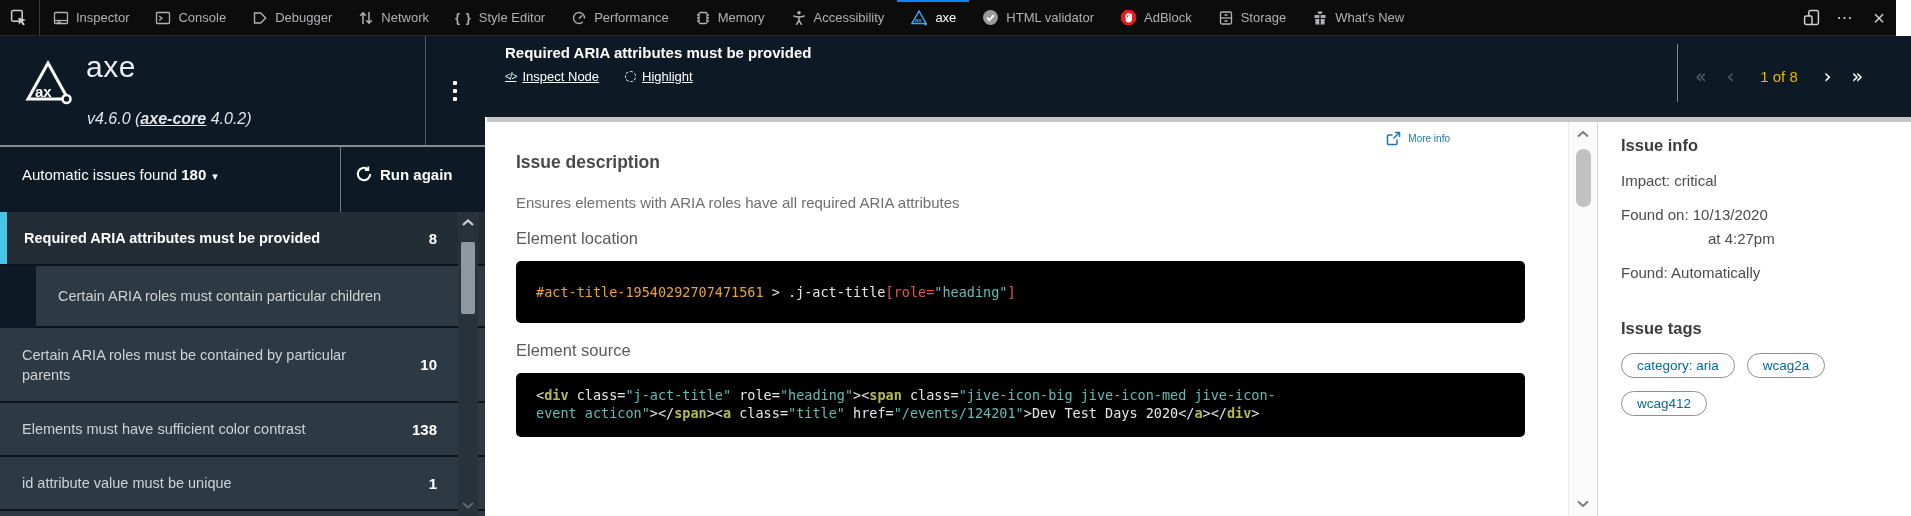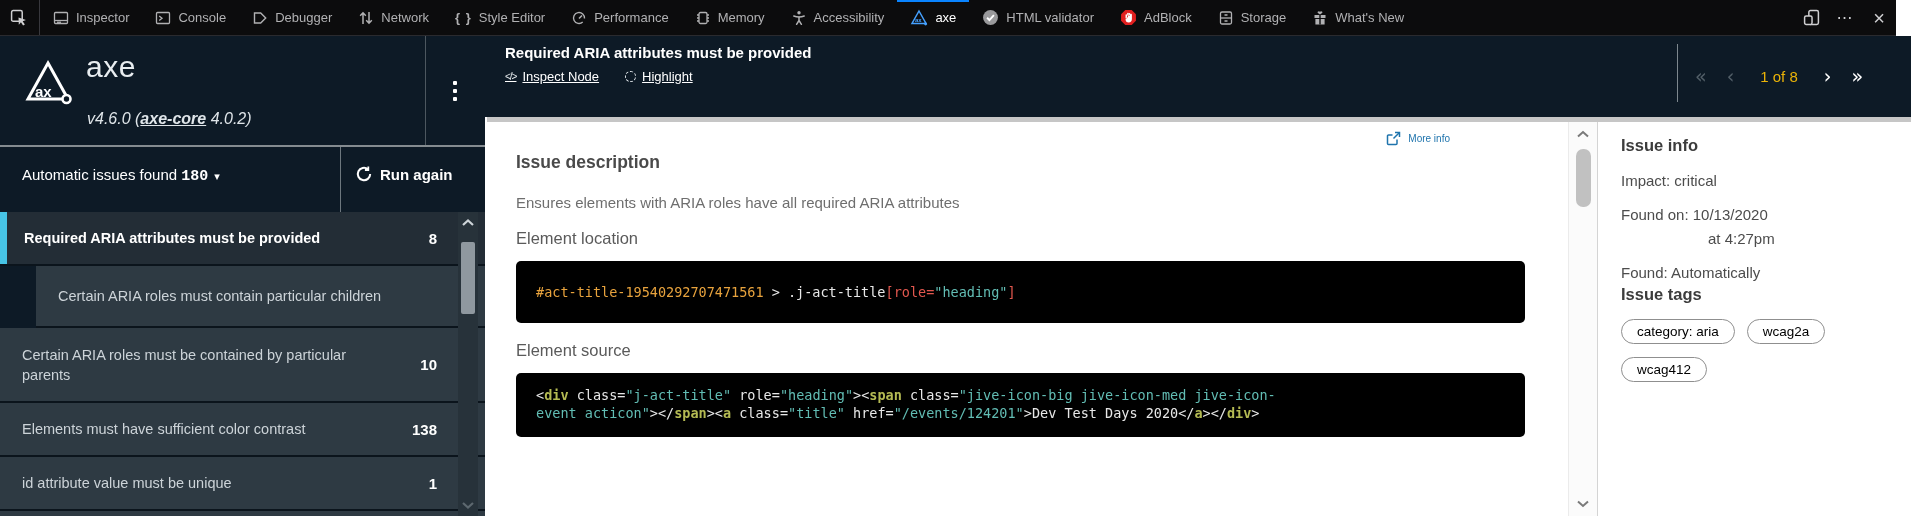--- a/index.html
+++ b/index.html
@@ -32,21 +32,21 @@
   .axe-title { position:absolute; left:86px; top:14px; color:#e8edf0; font-size:30px; letter-spacing:.5px; }
   .axe-version { position:absolute; left:87px; top:58px; color:#dfe5e9; font-size:16px; font-style:italic;margin-top:16px; }
   .axe-version a { color:#dfe5e9; font-weight:bold; text-decoration:underline; cursor:pointer; }
   .head-vsep { position:absolute; left:425px; top:0; width:1px; height:109px; background:#4c575f; }
   .kebab { position:absolute; left:446px; top:38px; width:18px; height:34px; display:flex; flex-direction:column; align-items:center; justify-content:center; gap:4px; cursor:pointer; }
   .kebab i { width:4px; height:4px; background:#fff; border-radius:1px; }
   .head-hsep { position:absolute; left:0; top:109px; width:485px; height:2px; background:#848b90; }
 
   .summary-row { position:absolute; left:0; top:111px; width:485px; height:65px; }
   .summary-dd { position:absolute; left:22px; top:19px; color:#fff; font-size:15px; cursor:pointer; }
-  .summary-dd b { font-weight:bold;font-family:Liberation Mono, monospace; }
+  .summary-dd b { font-weight:bold; }
   .caret { font-size:11px; margin-left:6px; color:#fff; }
   .sum-vsep { position:absolute; left:340px; top:0; width:1px; height:65px; background:#6d777e; }
   .run-again { position:absolute; left:355px; top:18px; display:flex; align-items:center; gap:7px; color:#fff; font-weight:bold; font-size:15px; cursor:pointer; }
 
   .issue-list { position:absolute; left:0; top:176px; width:485px; height:304px; overflow:hidden; }
   .issue-row { position:relative; width:485px; background:#2e3a43; border-bottom:2px solid #0b141c; display:flex; align-items:center; cursor:pointer; }
   .issue-row .lbl { color:#ccd3d8; font-size:14.5px; line-height:20px; padding:10px 0 10px 22px; width:355px; }
   .issue-row .cnt { color:#fff; font-weight:bold; font-size:15px; width:75px; text-align:right; padding-right:48px; margin-left:auto; }
   .issue-row.selected { background:#232d36; }
   .issue-row.selected::before { content:""; position:absolute; left:0; top:0; bottom:0; width:7px; background:#47c4e6; }
@@ -98,23 +98,23 @@
   .main-scroll { position:absolute; left:1568px; top:122px; width:29px; height:394px; background:#fbfbfb; border-left:1px solid #ebebeb; }
   .main-scroll .up { position:absolute; top:8px; left:7px; }
   .main-scroll .dn { position:absolute; bottom:8px; left:7px; }
   .main-thumb { position:absolute; left:7px; top:27px; width:15px; height:58px; background:#c1c1c1; border-radius:7px; cursor:pointer; }
 
   
   .right-panel { position:absolute; left:1597px; top:122px; width:314px; height:394px; background:#fff; border-left:1px solid #d4d4d4; padding:14px 0 0 23px; }
   .ri-h { color:#3c3c3c; font-size:16.5px; font-weight:bold; }
   .ri-row { margin-top:17px; color:#4c4c4c; font-size:15px; }
   .ri-indent { padding-left:87px; margin-top:7px; }
-  .ri-tags-h { margin-top:4px; color:#3c3c3c; font-size:16.5px; font-weight:bold; }
+  .ri-tags-h { margin-top:38px; color:#3c3c3c; font-size:16.5px; font-weight:bold; }
   .tags { margin-top:15px; width:276px; display:flex; flex-wrap:wrap; gap:13px 12px; }
-  .pill { border:1px solid #8f8f8f; border-radius:14px; padding:4px 15px; color:#000000; font-size:13.5px; white-space:nowrap; background:#fff; }
+  .pill { border:1px solid #8f8f8f; border-radius:14px; padding:4px 15px; color:#0369a1; font-size:13.5px; white-space:nowrap; background:#fff; }
 
   svg { display:block; }
 </style>
 </head>
 <body>
 
 <div id="screen">
 
   <div class="tabbar">
     <div class="tb-pick">

